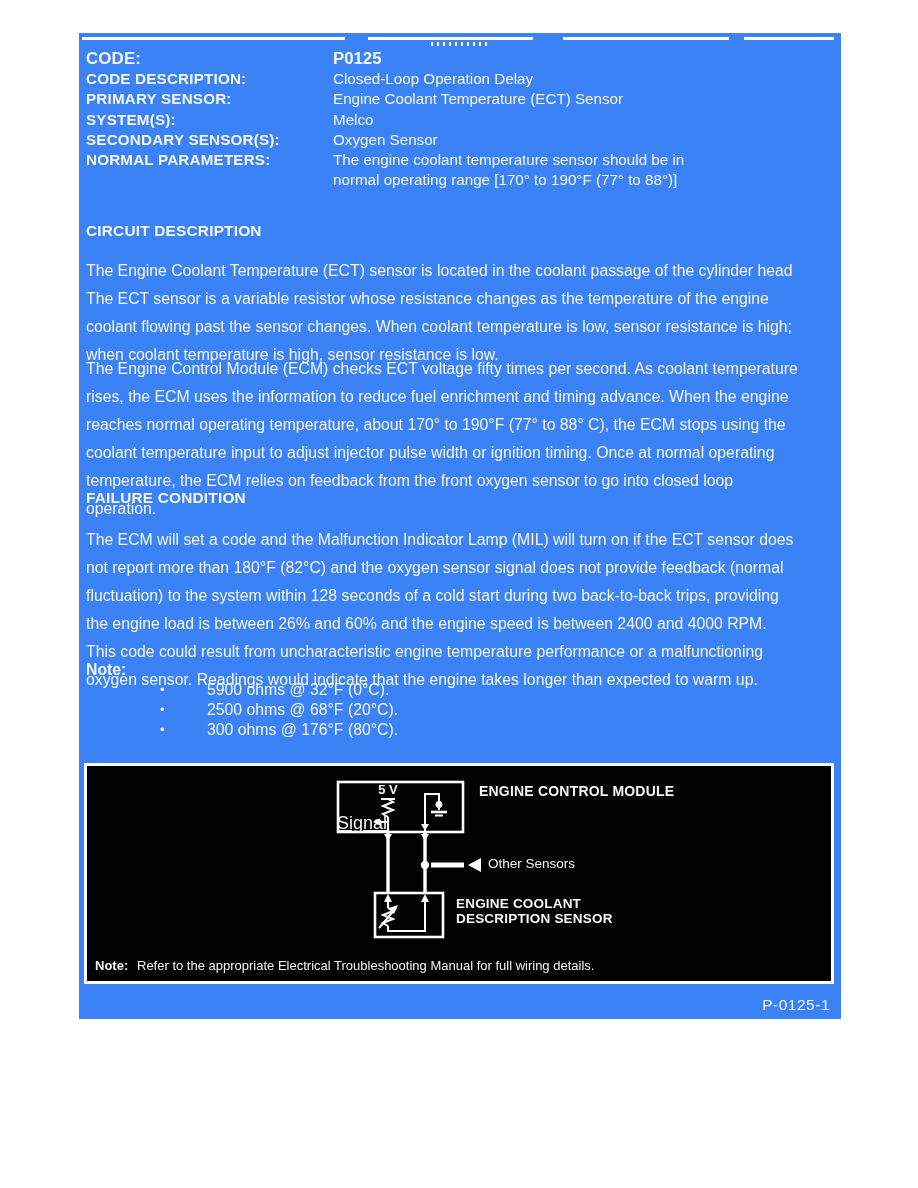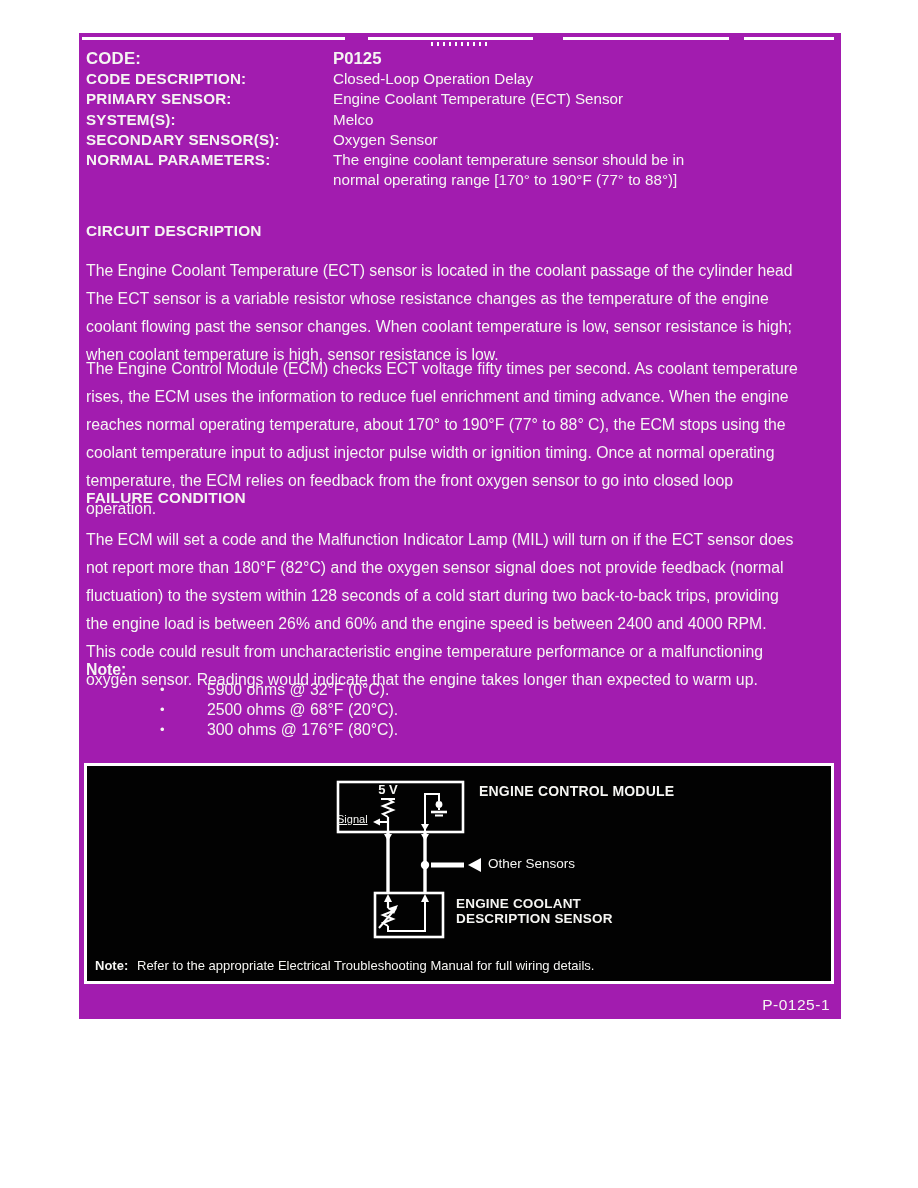--- a/index.html
+++ b/index.html
@@ -1,19 +1,19 @@
 <!DOCTYPE html>
 <html><head>
 <meta charset="utf-8">
 <style>
   html,body{margin:0;padding:0;background:#ffffff;}
   .page{position:relative;width:918px;height:1188px;background:#ffffff;overflow:hidden;
         font-family:"Liberation Sans",sans-serif;}
   .black-block{position:absolute;left:79px;top:33px;width:762px;height:986px;
-        background:#a21caf;color:#f5f5f2;overflow:hidden;}
+        background:#3b82f6;color:#f5f5f2;overflow:hidden;}
   
   .scan-line{position:absolute;left:3px;top:4px;height:3px;width:752px;
         background:linear-gradient(90deg,#fff 0,#fff 35%,transparent 35%,transparent 38%,
         #fff 38%,#fff 60%,transparent 60%,transparent 64%,#fff 64%,#fff 86%,
         transparent 86%,transparent 88%,#fff 88%,#fff 100%);}
   .scan-dots{position:absolute;left:352px;top:9px;width:56px;height:4px;
         background:repeating-linear-gradient(90deg,#fff 0,#fff 2px,transparent 2px,transparent 6px);}
   
   .hdr{position:absolute;left:7px;top:16px;width:748px;}
   .hdr-row{display:flex;line-height:20.2px;font-size:15.2px;}
@@ -30,21 +30,21 @@
   .note-label{font-weight:bold;width:47px;flex:none;}
   .bullet-row{display:flex;line-height:20.2px;}
   .bullet-dot{width:47px;padding-left:74px;box-sizing:content-box;flex:none;font-size:13px;}
   
   .diagram{position:absolute;left:5px;top:730px;width:744px;height:215px;
         border:3px solid #fff;background:#020202;}
   .diagram svg{position:absolute;left:0;top:0;}
   .dlabel{position:absolute;color:#f5f5f2;}
   .lbl-ecm{left:392px;top:17px;font-size:14px;font-weight:bold;letter-spacing:.2px;}
   .lbl-5v{left:286px;top:16px;width:30px;text-align:center;font-size:13px;font-weight:bold;}
-  .lbl-signal{left:250px;top:47px;width:34px;font-size:11px;text-decoration:underline;}
+  .lbl-signal{left:250px;top:47px;width:34px;font-size:18px;text-decoration:underline;}
   .lbl-other{left:401px;top:90px;font-size:13.5px;}
   .lbl-ect1{left:369px;top:130px;font-size:13.5px;font-weight:bold;letter-spacing:.2px;}
   .lbl-ect2{left:369px;top:145px;font-size:13.5px;font-weight:bold;letter-spacing:.2px;}
   .dnote{position:absolute;left:8px;top:192px;display:flex;font-size:13px;}
   .dnote-label{font-weight:bold;width:42px;flex:none;}
   
   .page-num{position:absolute;right:11px;bottom:5px;font-size:15.5px;letter-spacing:.5px;}
 </style>
 </head>
 <body>

